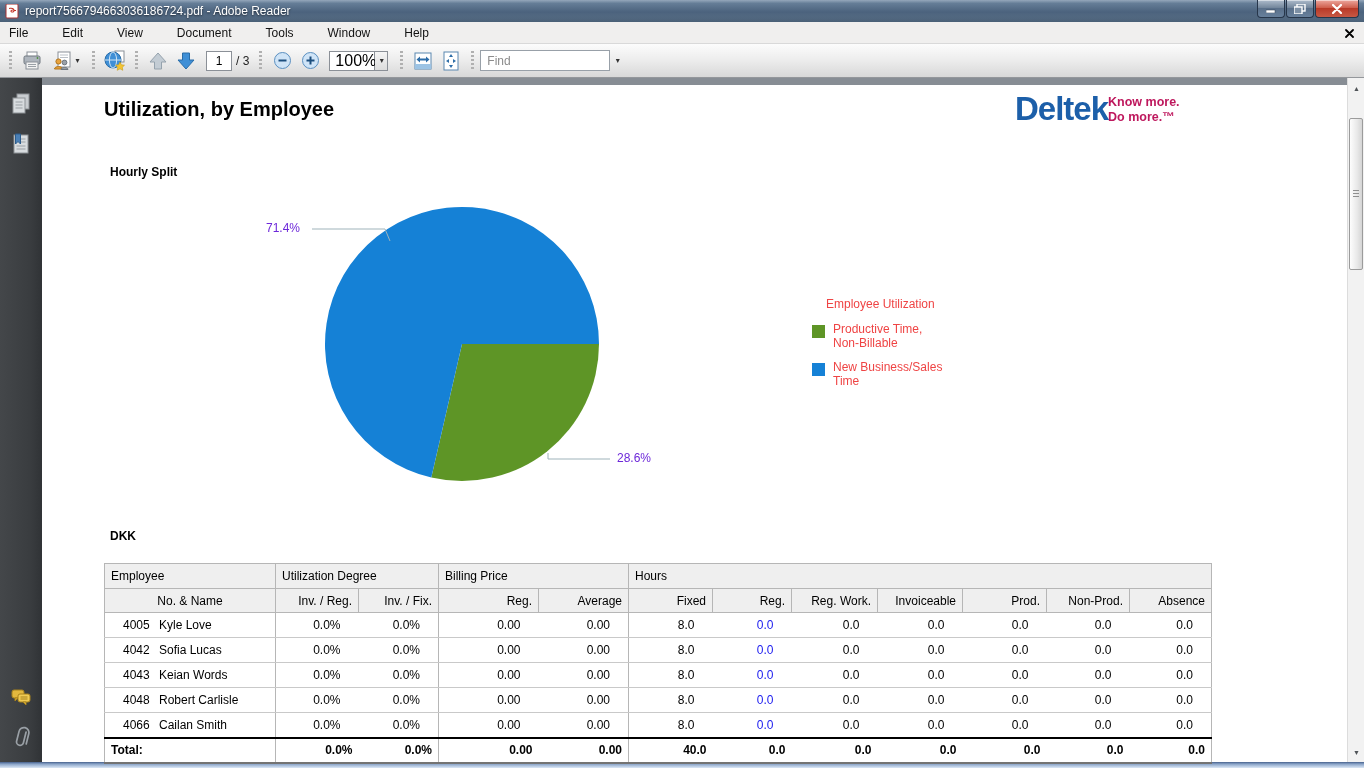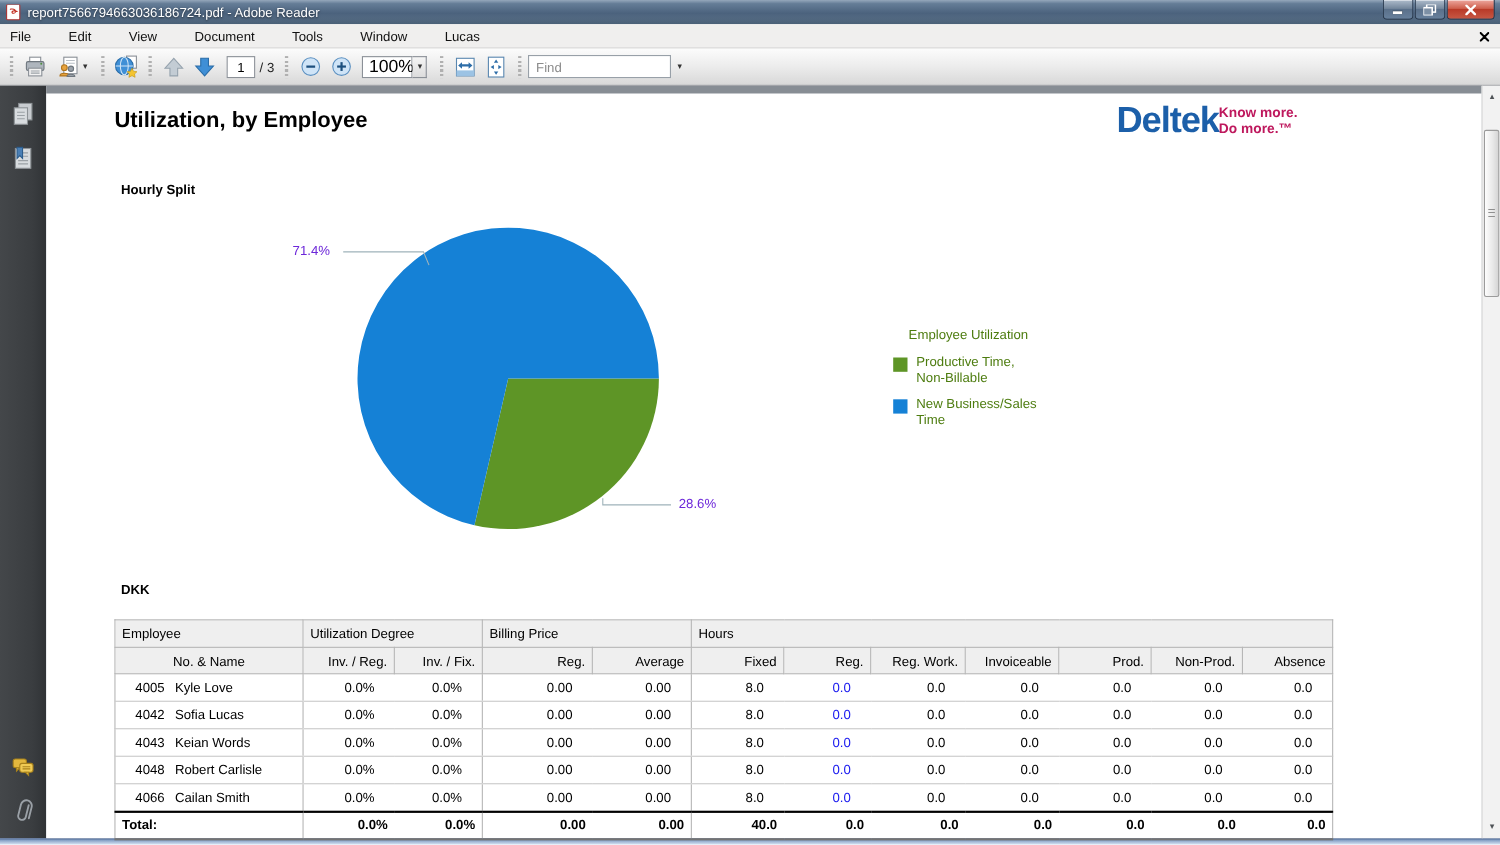--- a/index.html
+++ b/index.html
@@ -56,21 +56,21 @@
 
   
   .report-heading { position:absolute; left:62px; top:13px; font-size:20px; font-weight:700; color:#000; }
   .logo { position:absolute; left:973px; top:6px; display:flex; align-items:flex-start; }
   .logo-brand { font-size:33px; font-weight:700; color:#1c5fa9; letter-spacing:-1px; line-height:36px; }
   .logo-tag { margin-left:0; margin-top:4px; font-size:12.5px; font-weight:600; color:#be185d; line-height:15px; }
   .section-label { position:absolute; font-size:12px; font-weight:700; color:#000; }
   .pie-svg { position:absolute; left:280px; top:119px; }
   .leader-svg { position:absolute; left:220px; top:130px; pointer-events:none; }
   .pie-label { position:absolute; font-size:12px; color:#6d28d9; }
-  .legend { position:absolute; left:770px; top:212px; width:150px; font-size:12px; color:#4d7c0f; }
+  .legend { position:absolute; left:770px; top:212px; width:150px; font-size:12px; color:#ef4444; }
   .legend-title { margin-left:14px; margin-bottom:11px; }
   .legend-item { display:flex; margin-bottom:10px; }
   .legend-swatch { width:13px; height:13px; margin-top:3px; flex:0 0 13px; }
   .legend-text { margin-left:8px; line-height:14px; width:115px; }
 
   
   .util-table { position:absolute; left:62px; top:478px; border-collapse:collapse; table-layout:fixed; font-size:12px; color:#000; }
   .util-table th, .util-table td { overflow:hidden; white-space:nowrap; }
   .util-table thead th { background:#efefef; font-weight:400; border:1px solid #b6b6b6; height:25px; padding:0 6px; }
   .util-table thead tr.grp th { text-align:left; padding-left:6px; }
@@ -121,21 +121,21 @@
   </div>
 
   <div class="menubar">
     <div id="menubar-items" style="display:flex;gap:16px;">
         <div class="menu-item">File</div>
         <div class="menu-item">Edit</div>
         <div class="menu-item">View</div>
         <div class="menu-item">Document</div>
         <div class="menu-item">Tools</div>
         <div class="menu-item">Window</div>
-        <div class="menu-item">Lucas</div>
+        <div class="menu-item">Help</div>
       </div>
     <div class="menu-close">
       <svg width="9" height="9" viewBox="0 0 9 9">
           <path d="M1 1 L8 8 M8 1 L1 8" stroke="#000" stroke-width="1.8" stroke-linecap="round"></path>
         </svg>
     </div>
   </div>
 
   <div class="toolbar">
     <div class="grip"></div>

